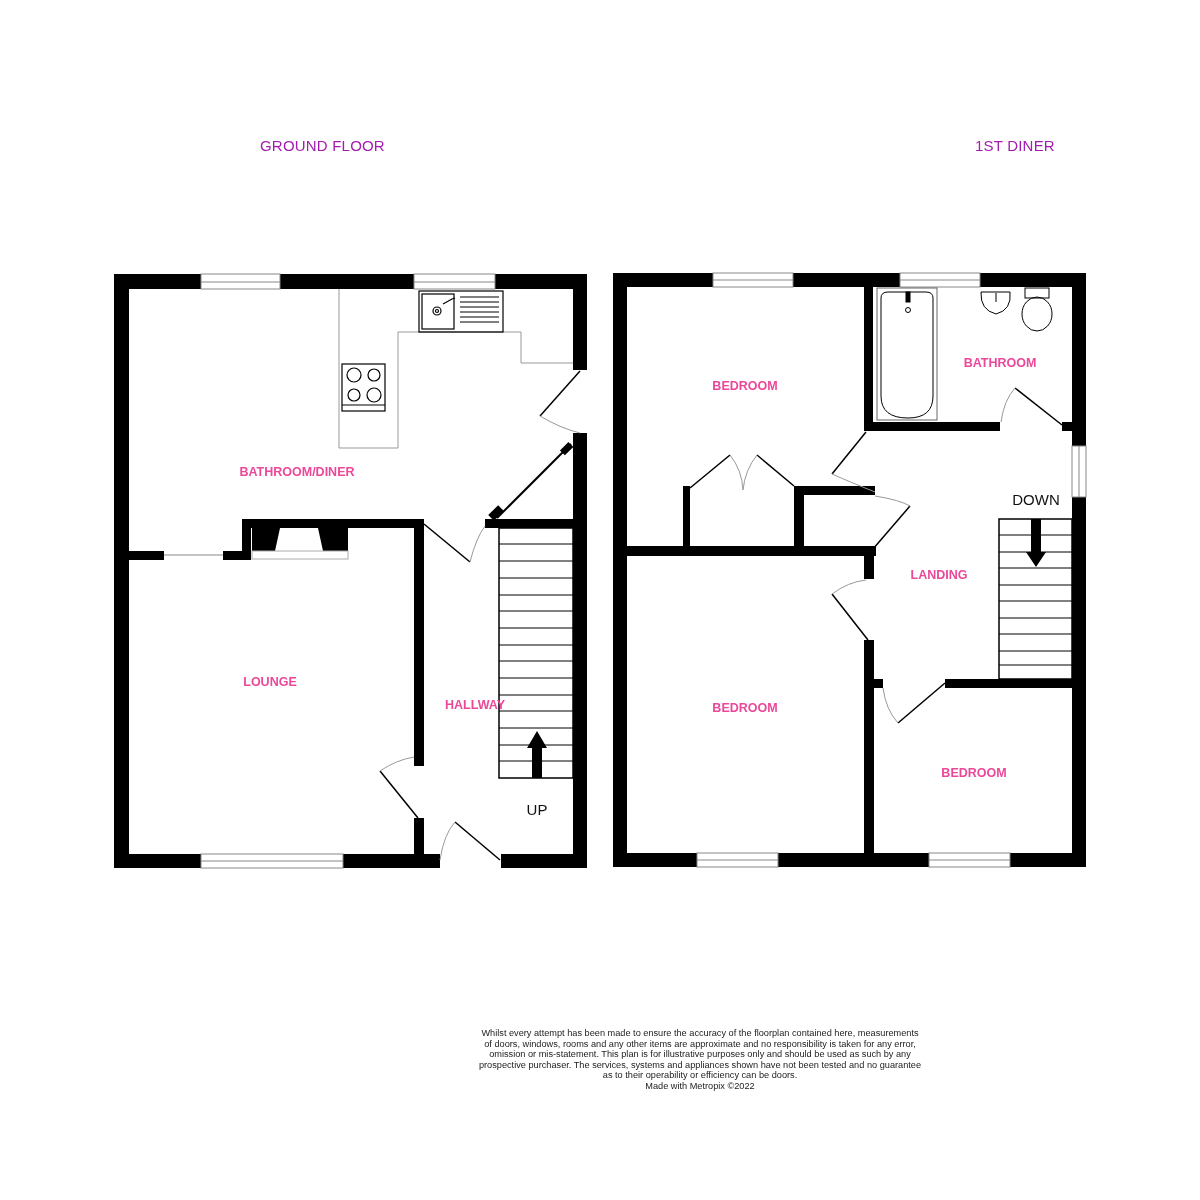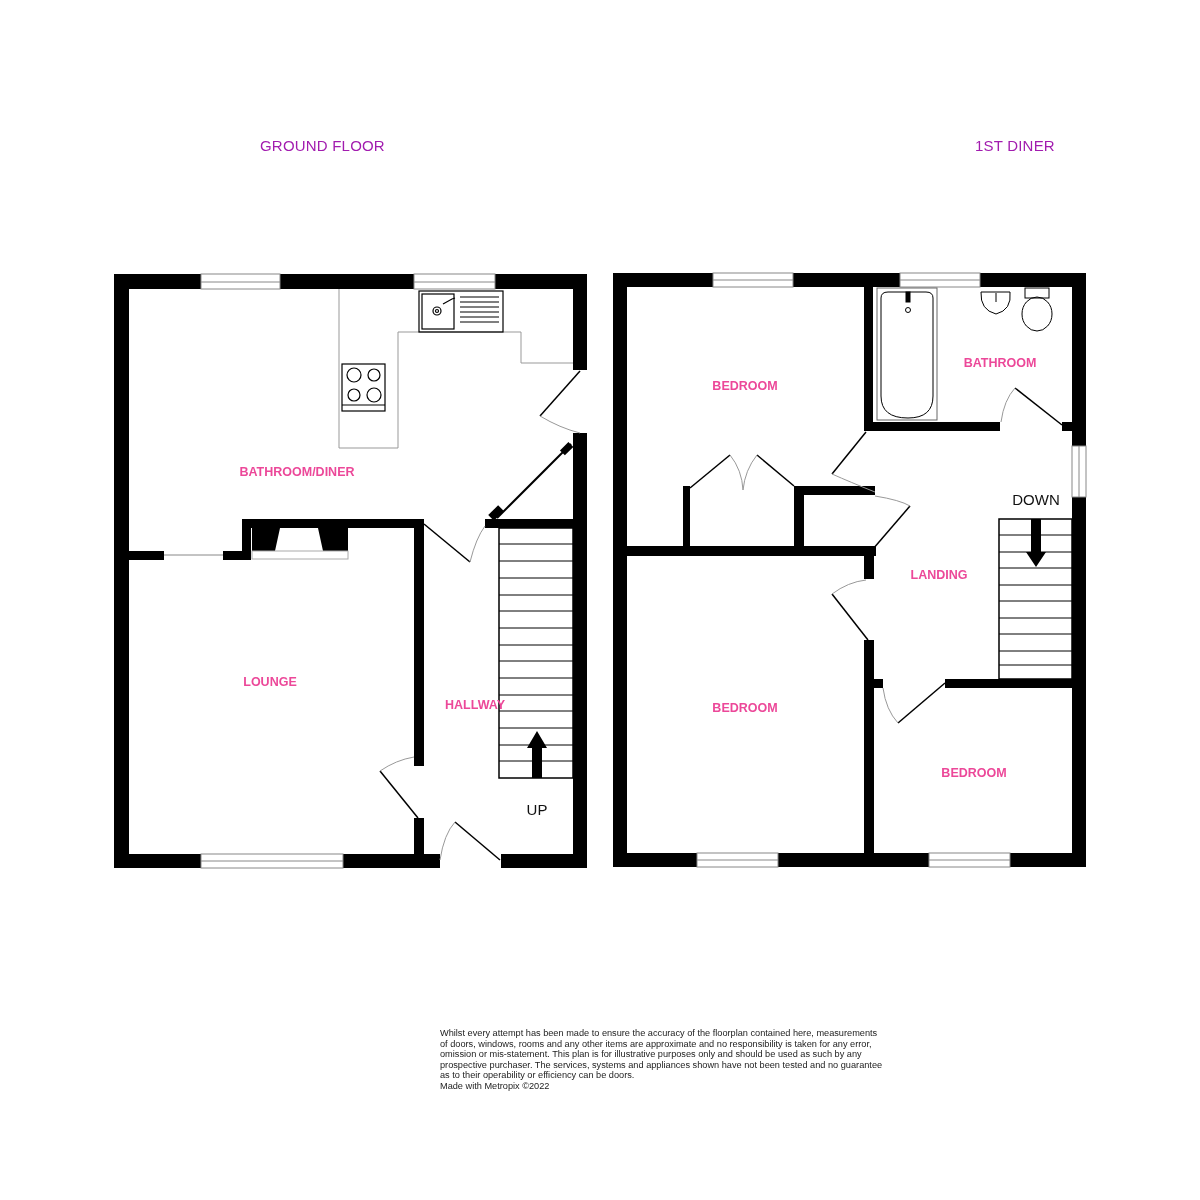--- a/index.html
+++ b/index.html
@@ -1,21 +1,21 @@
 <!DOCTYPE html>
 <html><head>
 <meta charset="utf-8">
 <style>
   html, body { margin: 0; padding: 0; background: #ffffff; }
   body { width: 1200px; height: 1200px; position: relative; overflow: hidden; font-family: "Liberation Sans", sans-serif; }
   .floor-title { position: absolute; top: 137px; font-size: 15px; color: #a21caf; letter-spacing: 0.2px; }
   #plan { position: absolute; left: 0; top: 0; width: 1200px; height: 1200px; }
   .room-label { position: absolute; font-weight: bold; font-size: 12.5px; color: #ec4899; transform: translate(-50%, -50%); white-space: nowrap; }
   .stair-label { position: absolute; font-size: 15px; color: #111; transform: translate(-50%, -50%); }
-  .disclaimer { position: absolute; left: 440px; top: 1028px; width: 520px; font-size: 9.2px; line-height: 10.6px; color: #222; }
+  .disclaimer { position: absolute; left: 440px; top: 1028px; width: 520px; text-align: center; font-size: 9.2px; line-height: 10.6px; color: #222; }
 </style>
 </head>
 <body>
 
 <div class="floor-title" style="left:260px;">GROUND FLOOR</div>
 <div class="floor-title" style="left:975px;">1ST DINER</div>
 
 <svg id="plan" viewBox="0 0 1200 1200">
 
   <g fill="#000">

